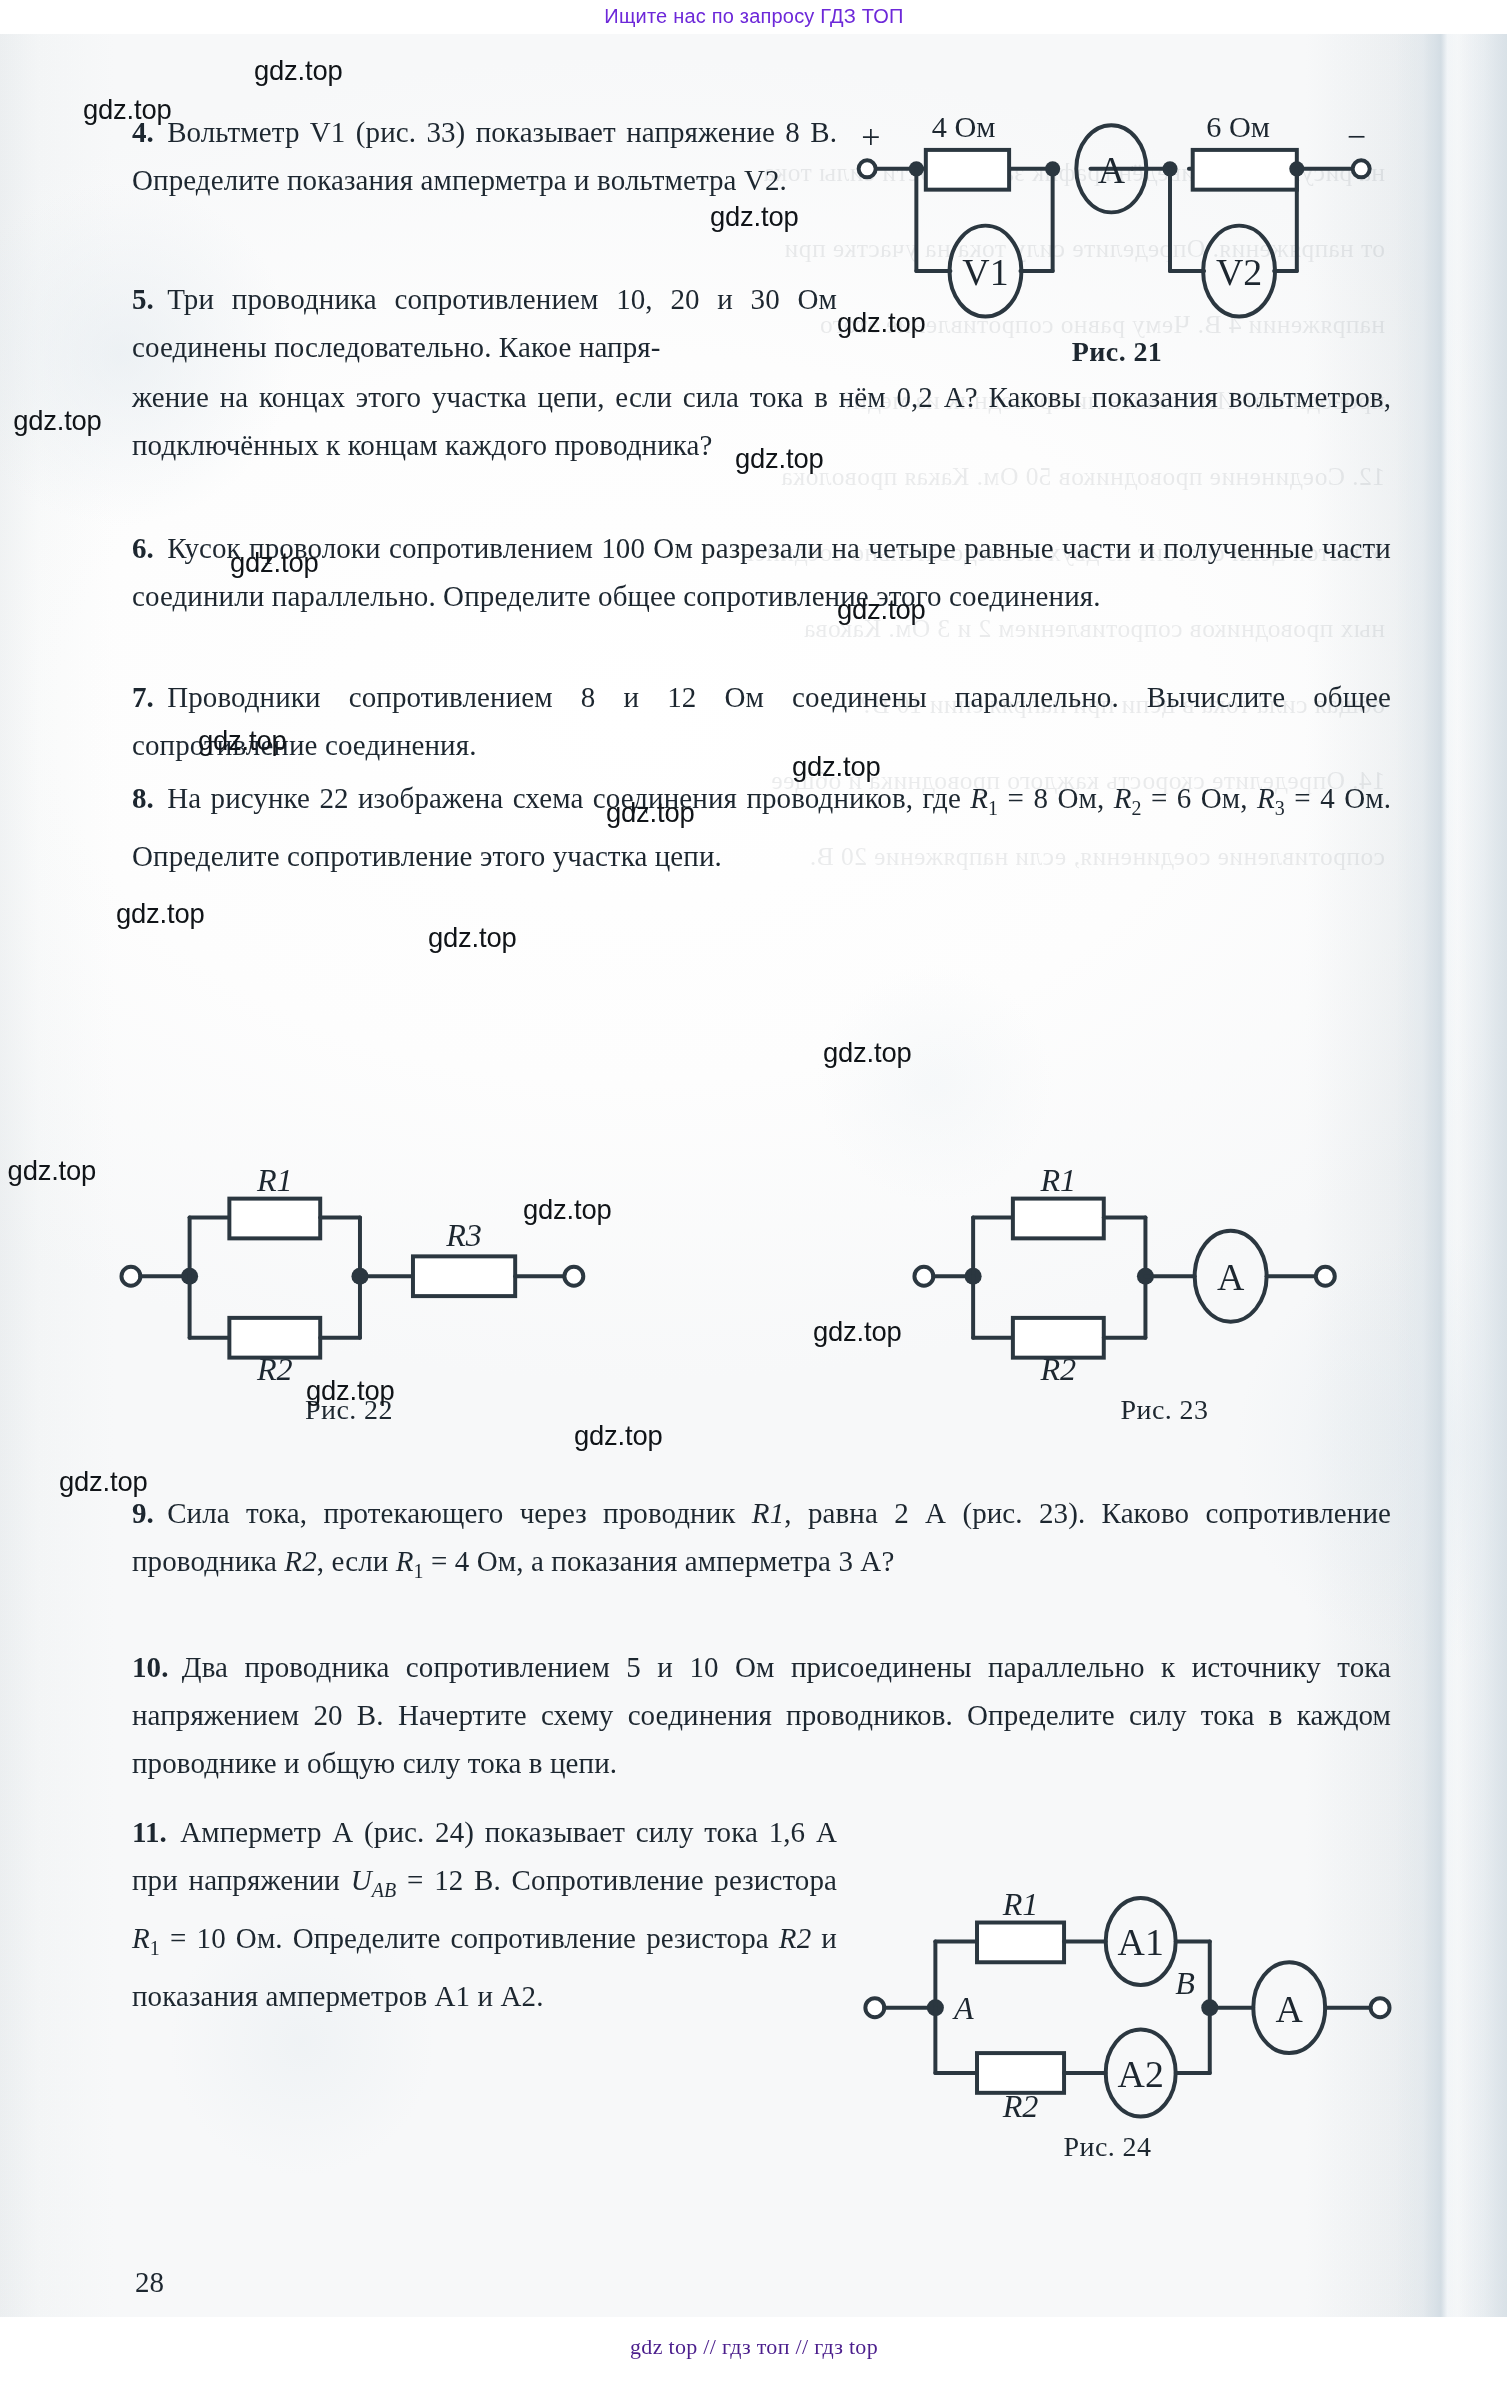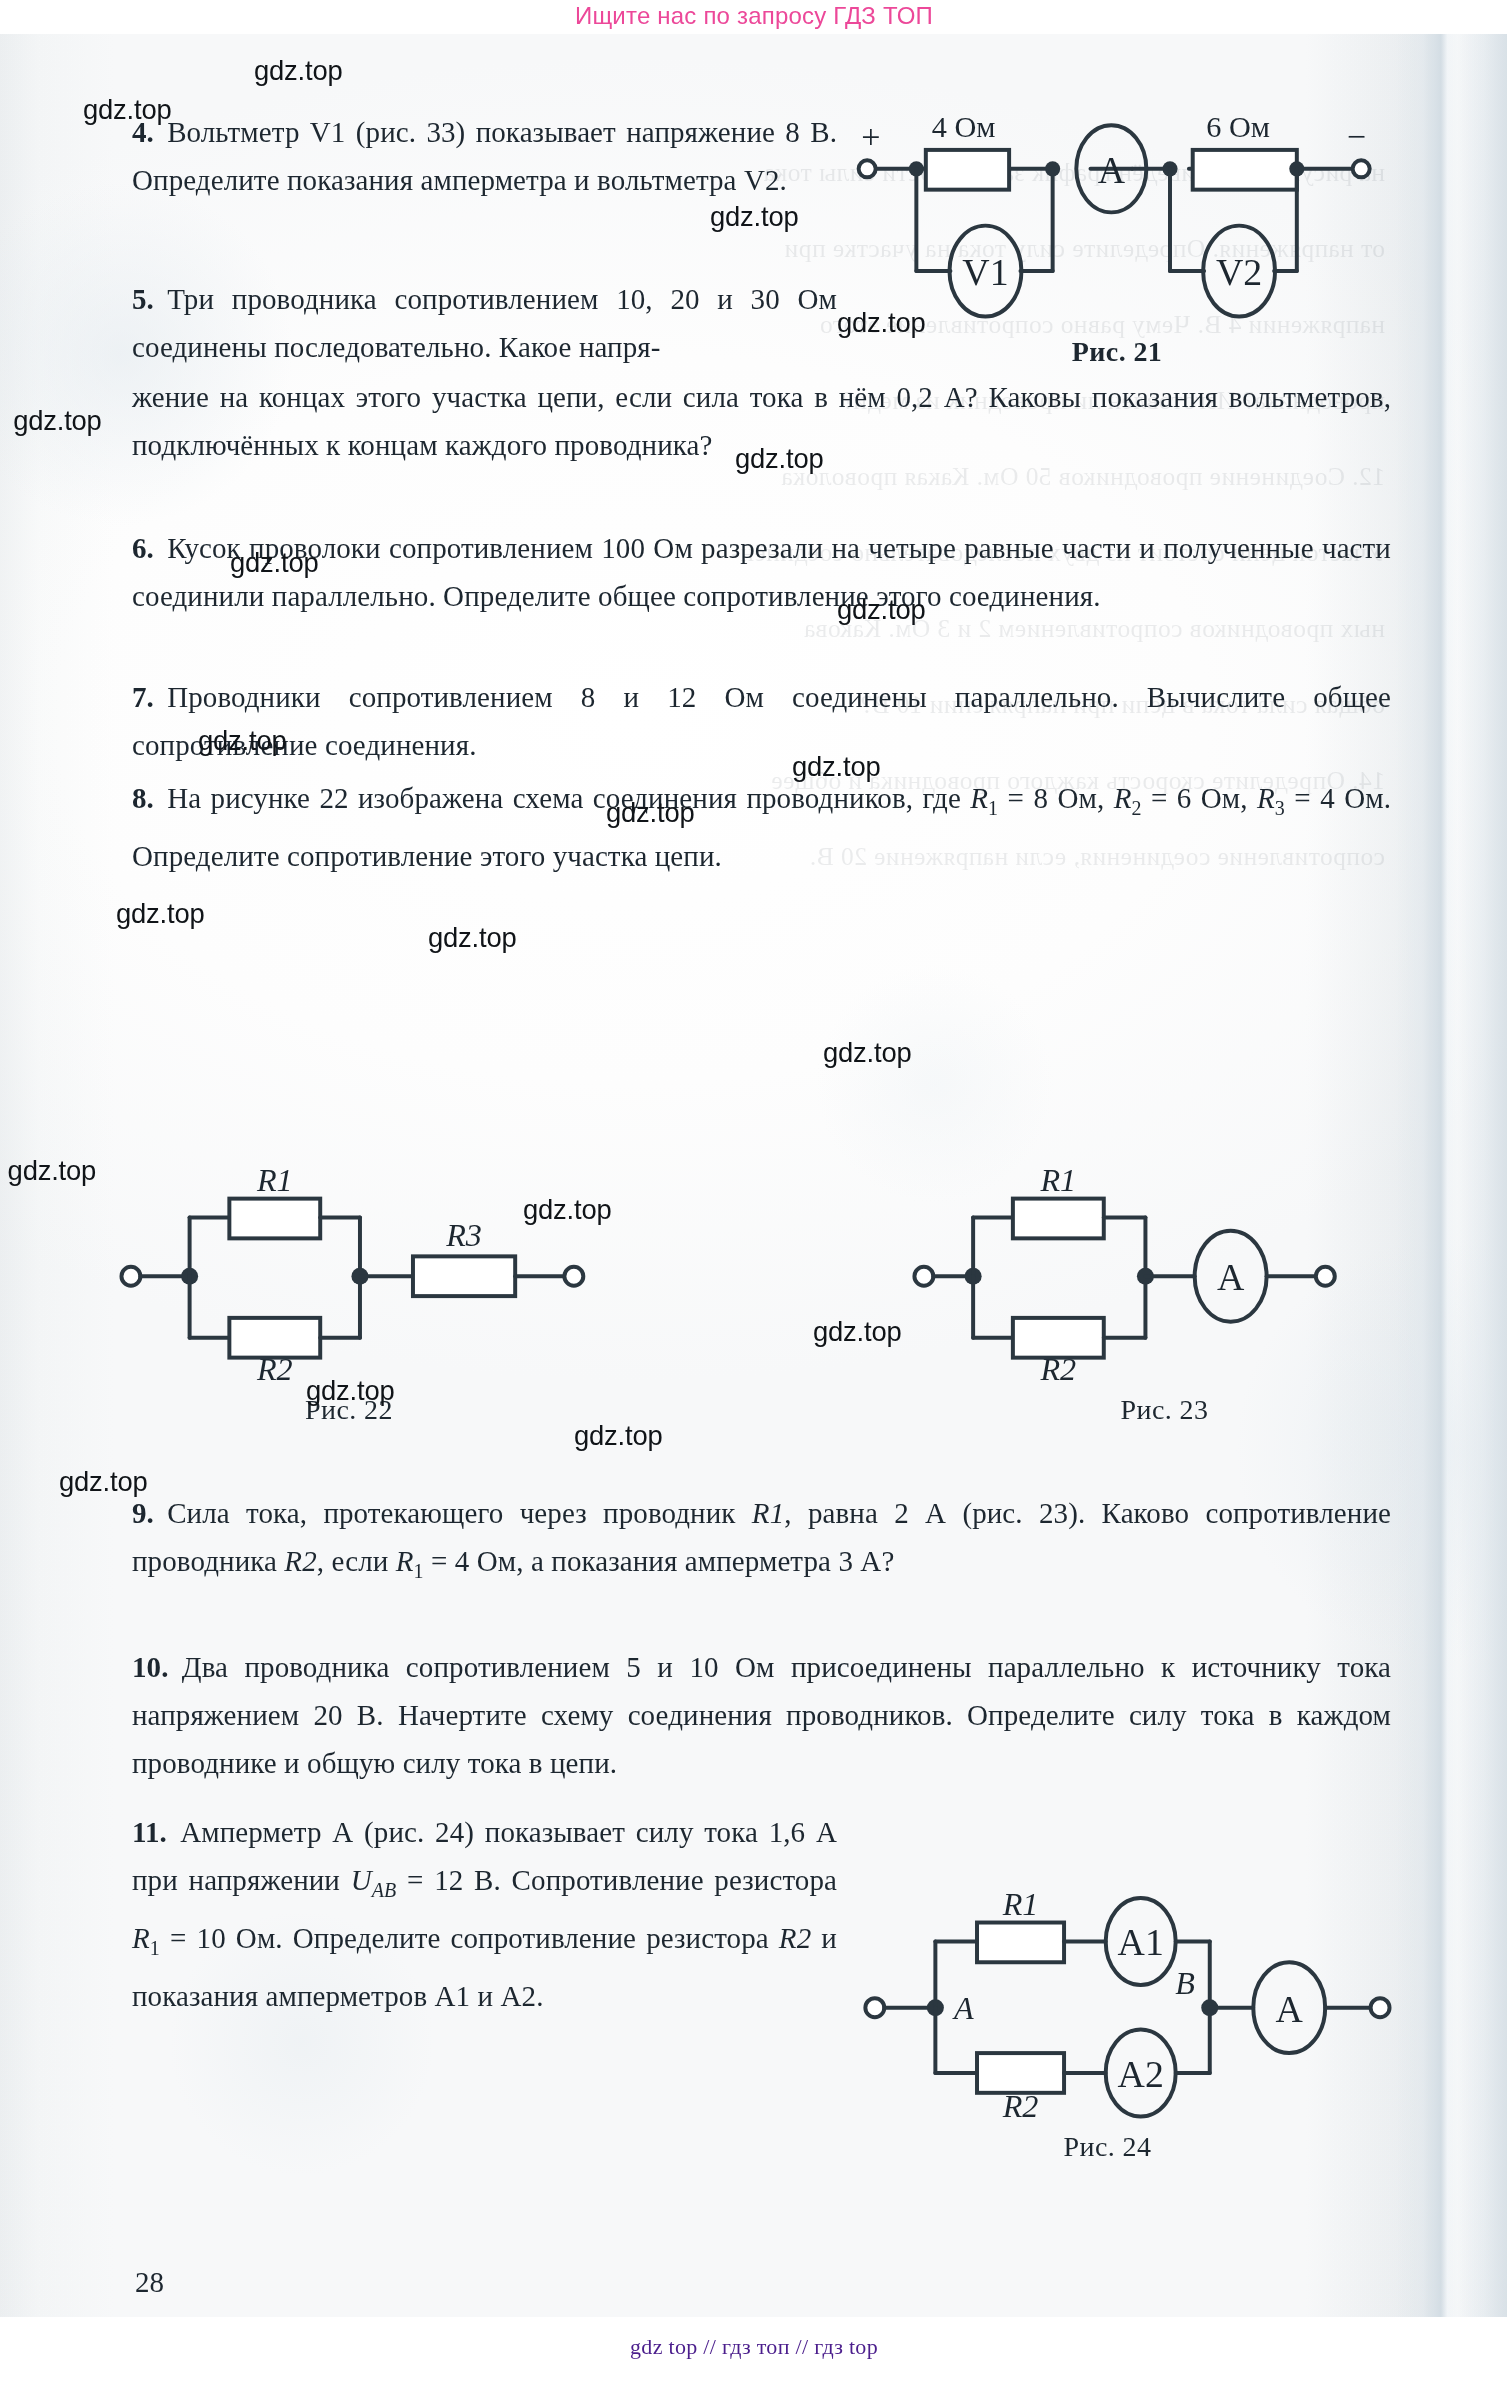--- a/index.html
+++ b/index.html
@@ -17,22 +17,22 @@
   
   #top-banner {
     position: absolute; top: 0; left: 0;
     width: 1508px; height: 34px;
     background: #ffffff;
     text-align: center;
     z-index: 40;
   }
   #top-banner .banner-text {
     font-family: "Liberation Sans", "DejaVu Sans", sans-serif;
-    font-size: 24px;
-    color: #ec4899;
+    font-size: 20px;
+    color: #6d28d9;
     line-height: 32px;
     letter-spacing: 0.2px;
   }
 
   
   #page-scan {
     position: absolute;
     top: 34px; left: 0;
     width: 1508px; height: 2283px;
     background:

